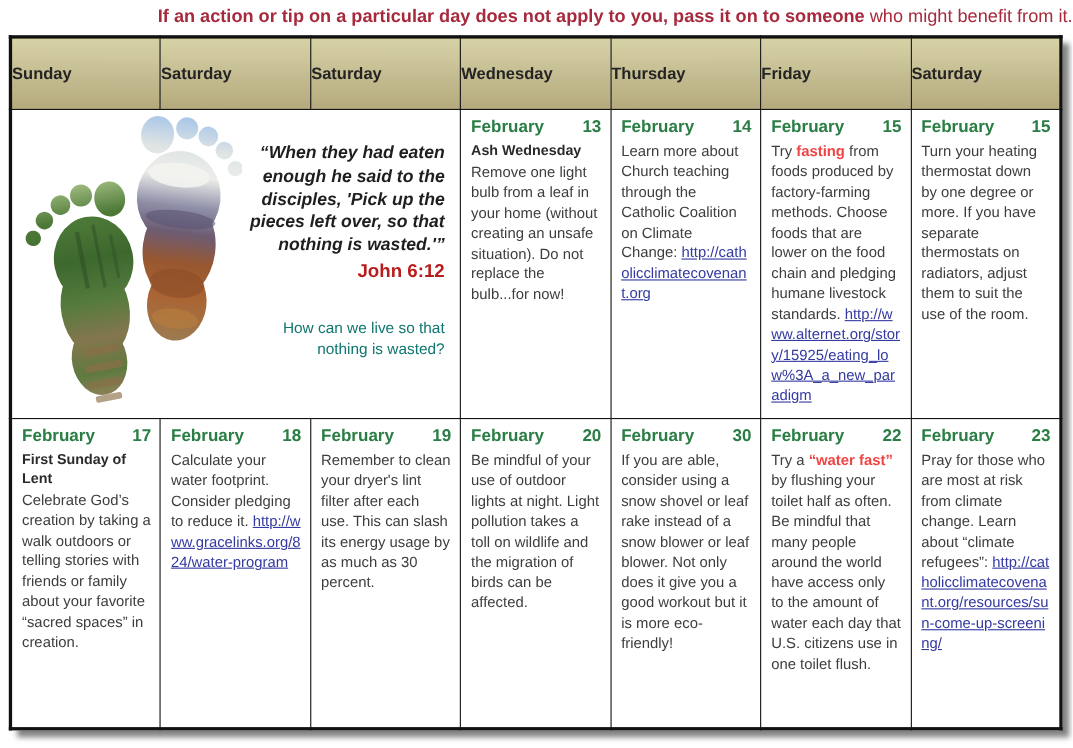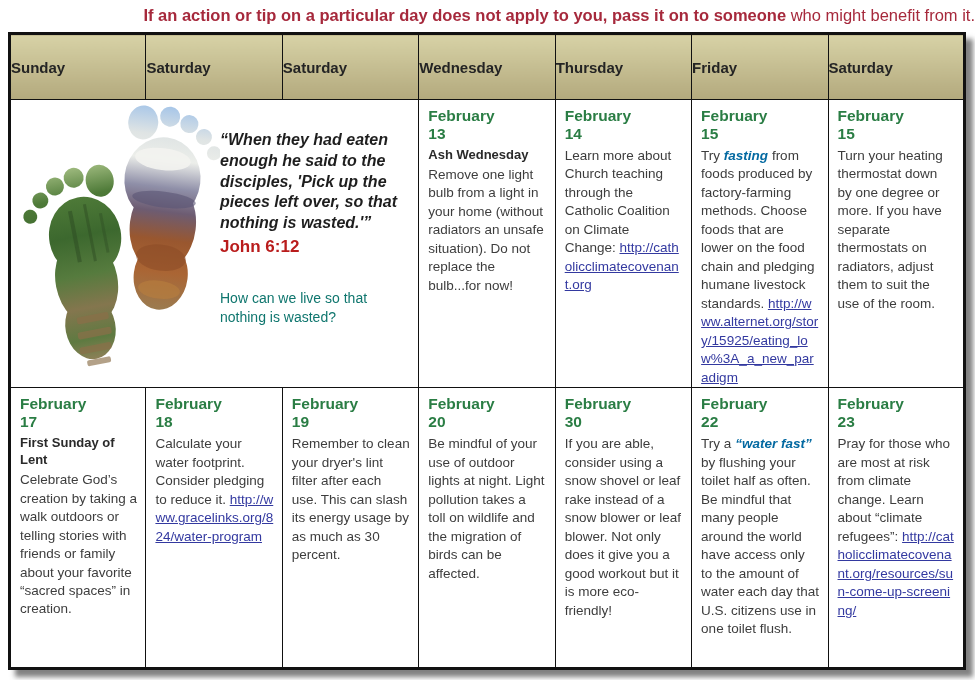--- a/index.html
+++ b/index.html
@@ -31,29 +31,29 @@
   .cal th{
     height:66px;
     background:linear-gradient(to bottom,var(--weekday-top) 0%,var(--weekday-bottom) 100%);
     color:#242424;font-size:15px;font-weight:bold;text-align:left;vertical-align:middle;
   }
   tr.week1 td{height:280px;}
   tr.week2 td{height:281px;}
   td.day{padding:7px 8px 0 9px;background:#fff;}
   .dh{
     display:flex;justify-content:space-between;align-items:baseline;
-    color:var(--accent-green);font-weight:bold;font-size:15.5px;margin-bottom:4px;flex-direction:column;
+    color:var(--accent-green);font-weight:bold;font-size:15.5px;margin-bottom:4px;
   }
   .ttl{font-weight:bold;color:#2a2a2a;font-size:13px;line-height:1.3;margin-bottom:2px;}
   .bd{color:#3d3d3d;font-size:13.5px;line-height:1.37;}
-  .bd b{color:#0369a1;font-style:italic;}
+  .bd b{color:#ef4444;}
   .lnk{color:var(--link-blue);text-decoration:underline;word-break:break-all;cursor:pointer;}
   td.imgcell{padding:4px 2px 0 4px;background:#fff;}
   .imgwrap{display:flex;height:100%;}
-  .quoteblock{flex:1;padding:26px 12px 0 0;text-align:left;}
+  .quoteblock{flex:1;padding:26px 12px 0 0;text-align:right;}
   .quote{font-style:italic;font-weight:bold;font-size:16px;color:#1e1e1e;line-height:1.3;}
   .ref{font-weight:bold;font-size:17px;color:#b91c1c;margin-top:3px;}
   .question{font-size:14px;color:#0f766e;line-height:1.35;margin-top:32px;}
 </style>
 </head>
 <body>
 
 <div class="instruction">
   <span class="b">If an action or tip on a particular day does not apply to you, pass it on to someone </span><span>who might benefit from it.</span>
 </div>
@@ -145,21 +145,21 @@
             <div class="question">How can we live so that nothing is wasted?</div>
           </div>
         </div>
       </td>
       <td class="day">
         <div class="dh">
             <span>February</span>
             <span>13</span>
           </div>
         <div class="ttl">Ash Wednesday</div>
-        <div class="bd">Remove one light bulb from a light in your home (without radiators an unsafe situation). Do not replace the bulb...for now!</div>
+        <div class="bd">Remove one light bulb from a leaf in your home (without creating an unsafe situation). Do not replace the bulb...for now!</div>
       </td>
       <td class="day">
         <div class="dh">
             <span>February</span>
             <span>14</span>
           </div>
         <div class="bd"><span>Learn more about Church teaching through the Catholic Coalition on Climate Change: </span><a class="lnk">http://catholicclimatecovenant.org</a></div>
       </td>
       <td class="day">
         <div class="dh">

